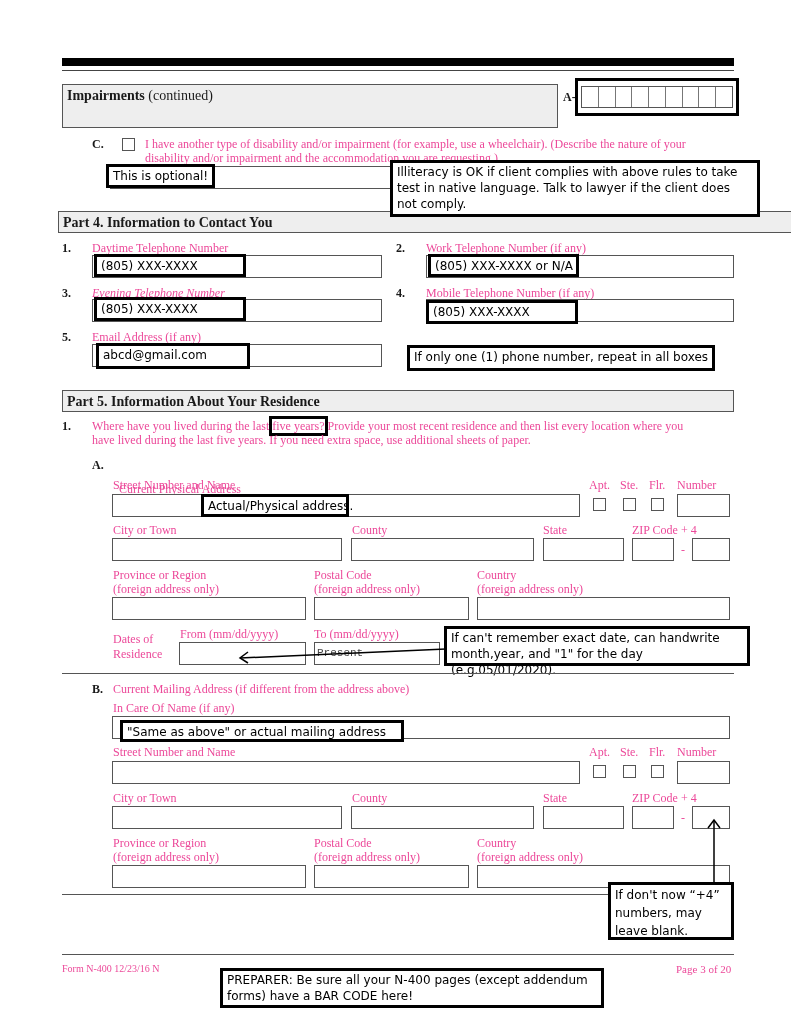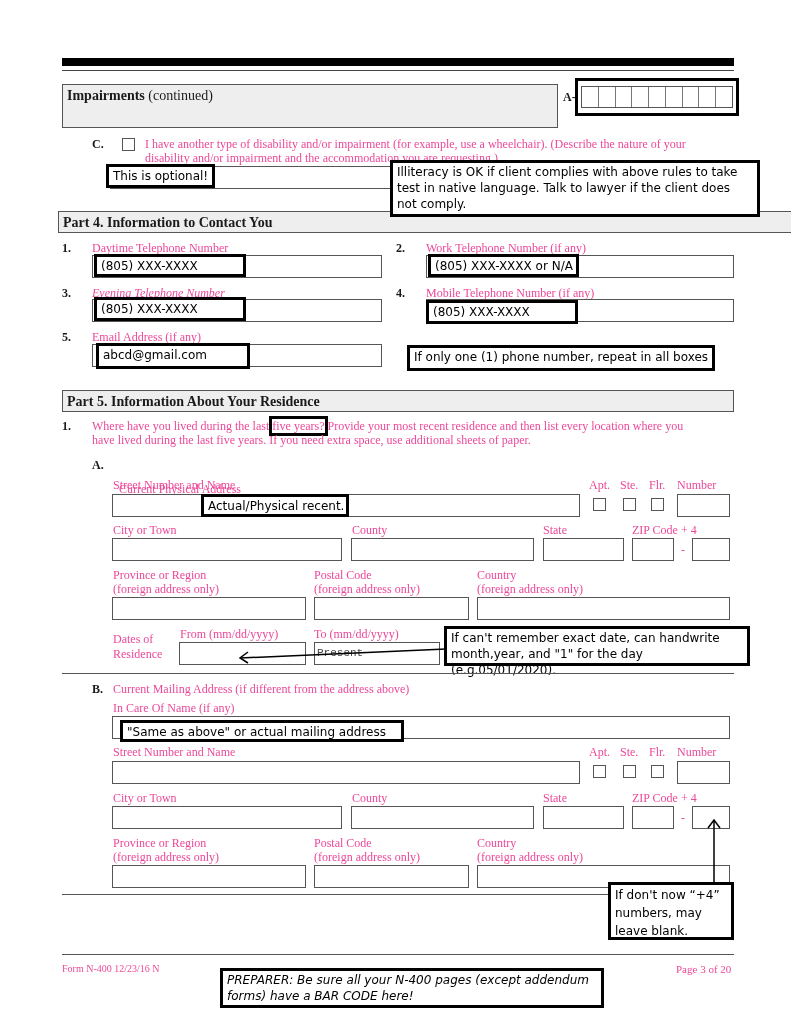--- a/index.html
+++ b/index.html
@@ -94,21 +94,21 @@
 
 <div class="abs num" style="left:62px; top:419px;">1.</div>
 <div class="abs lbl" style="left:92px; top:419px;"><span>Where have you lived during the last </span><span style="outline:3px solid #000; outline-offset:0px;">five years?</span><span> Provide your most recent residence and then list every location where you</span></div>
 <div class="abs lbl" style="left:92px; top:433px;">have lived during the last five years.  If you need extra space, use additional sheets of paper.</div>
 
 <div class="abs num" style="left:92px; top:458px;">A.</div>
 <div class="abs lbl" style="left:119px; top:458px;margin-top:24px;">Current Physical Address</div>
 
 <div class="abs lbl" style="left:113px; top:478px;">Street Number and Name</div>
 <div class="abs field" style="left:112px; top:494px; width:468px; height:23px;"></div>
-<div class="abs note-s" style="left:201px; top:494px; width:148px; height:23px;">Actual/Physical recent.</div>
+<div class="abs note-s" style="left:201px; top:494px; width:148px; height:23px;">Actual/Physical address.</div>
 <div class="abs lbl" style="left:589px; top:478px;">Apt.</div>
 <div class="abs lbl" style="left:620px; top:478px;">Ste.</div>
 <div class="abs lbl" style="left:649px; top:478px;">Flr.</div>
 <div class="abs lbl" style="left:677px; top:478px;">Number</div>
 <div class="abs chk" style="left:593px; top:498px;"></div>
 <div class="abs chk" style="left:623px; top:498px;"></div>
 <div class="abs chk" style="left:651px; top:498px;"></div>
 <div class="abs field" style="left:677px; top:494px; width:53px; height:23px;"></div>
 
 <div class="abs lbl" style="left:113px; top:523px;">City or Town</div>
@@ -188,13 +188,13 @@
 
 <svg class="abs" style="left:704px; top:816px;" width="20" height="68">
   <line x1="10" y1="4" x2="10" y2="68" stroke="#000" stroke-width="1.5"></line>
   <polyline points="4,12 10,4 16,12" fill="none" stroke="#000" stroke-width="1.5"></polyline>
 </svg>
 <div class="abs note" style="left:608px; top:882px; width:126px; height:58px; line-height:18px;">If don't now “+4” numbers, may leave blank.</div>
 
 <div class="abs hline" style="left:62px; top:954px; width:672px;"></div>
 <div class="abs lbl" style="left:62px; top:962px; font-size:10px;">Form N-400  12/23/16  N</div>
 <div class="abs lbl" style="left:676px; top:962px; font-size:11px;text-align:right;">Page 3 of 20</div>
-<div class="abs note" style="left:220px; top:968px; width:384px; height:40px;font-style:italic;">PREPARER: Be sure all your N-400 pages (except addendum forms) have a BAR CODE here!</div>
+<div class="abs note" style="left:220px; top:968px; width:384px; height:40px;">PREPARER: Be sure all your N-400 pages (except addendum forms) have a BAR CODE here!</div>
 
 </body></html>

